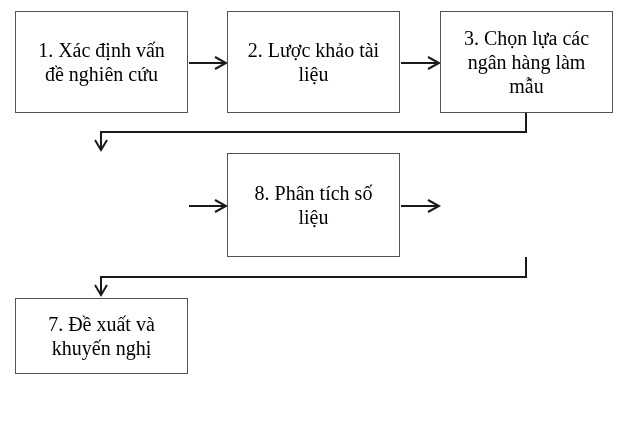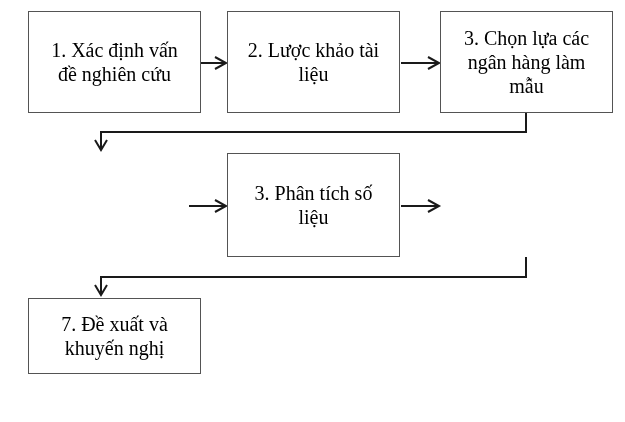--- a/index.html
+++ b/index.html
@@ -26,21 +26,21 @@
     justify-content: center;
     text-align: center;
     font-size: 20px;
     line-height: 24px;
     color: #000000;
     white-space: pre-line;
   }
   .row1 { top: 11px;  height: 102px; }
   .row2 { top: 153px; height: 104px; }
   .row3 { top: 298px; height: 76px; }
-  .col1 { left: 28px; text-align: center; }
+  .col1 { left: 15px; text-align: center; }
   .col2 { left: 227px; }
   .col3 { left: 440px; }
   svg.connector-layer {
     position: absolute;
     left: 0;
     top: 0;
     width: 625px;
     height: 422px;
     pointer-events: none;
   }
@@ -92,20 +92,20 @@
 đề nghiên cứu</div>
 
   <div class="flow-box row1 col2">2. Lược khảo tài
 liệu</div>
 
   <div class="flow-box row1 col3">3. Chọn lựa các
 ngân hàng làm
 mẫu</div>
 
 
-  <div class="flow-box row2 col2">3. Phân tích số
+  <div class="flow-box row2 col2">8. Phân tích số
 liệu</div>
 
 
   <div class="flow-box row3 col1">7. Đề xuất và
 khuyến nghị</div>
 
 </div>
 
 </body></html>

